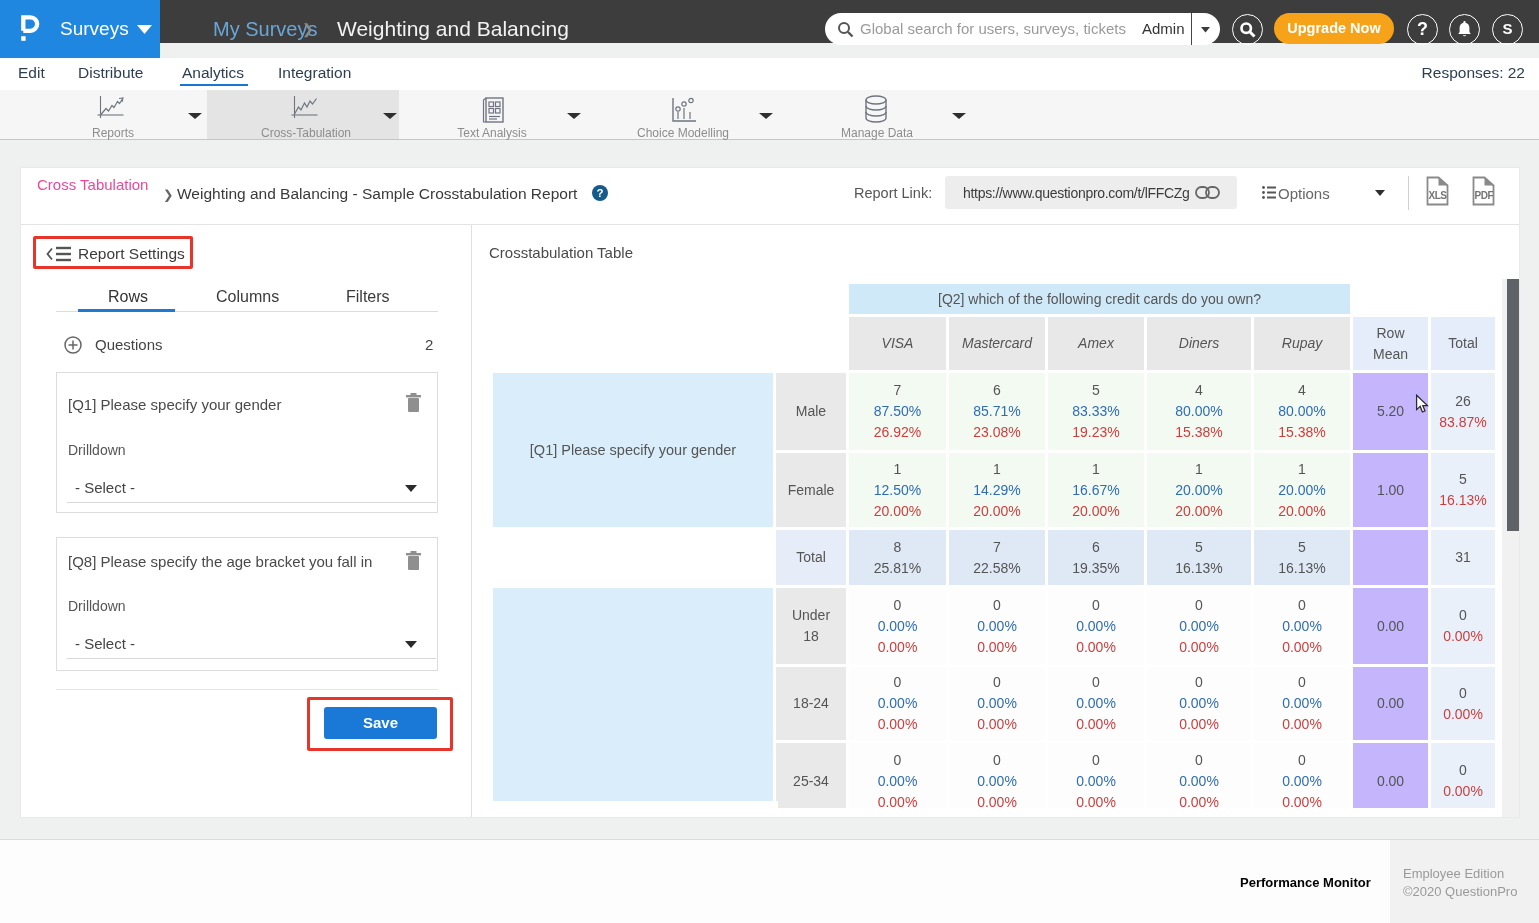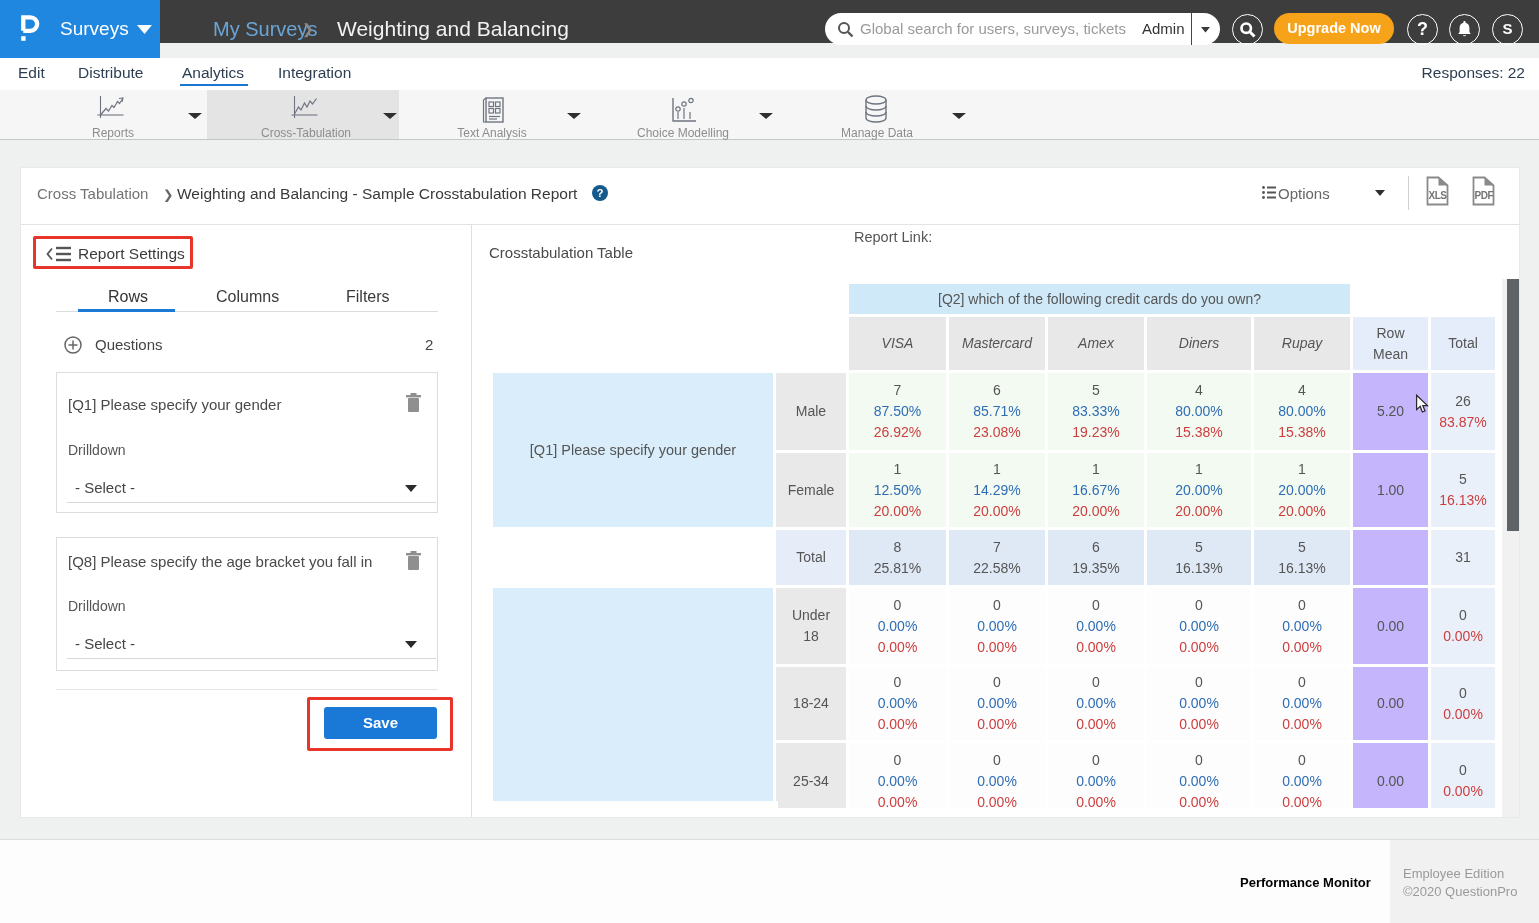--- a/index.html
+++ b/index.html
@@ -176,26 +176,33 @@
       <path d="M2 5 L2 23 A10 4 0 0 0 22 23 L22 5" stroke="#6f7580" stroke-width="1.4" fill="none"></path>
       <path d="M2 11 A10 4 0 0 0 22 11" stroke="#6f7580" stroke-width="1.4" fill="none"></path>
       <path d="M2 17 A10 4 0 0 0 22 17" stroke="#6f7580" stroke-width="1.4" fill="none"></path>
     </svg>
     <div class="tlabel" style="left:832px;width:90px;">Manage Data</div>
     <div class="tcaret" style="left:952px;top:23px;"></div>
   </div>
 
   <div id="card">
     <div id="cardhead">
-      <span class="abs" style="left:16px;top:17px;font-size:15px;color:#737373;">Cross Tabulation</span>
+      <span class="abs" style="left:16px;top:8px;font-size:15px;color:#ec4899;">Cross Tabulation</span>
       <span class="abs" style="left:142px;top:19px;font-size:12.5px;color:#666;">❯</span>
       <span class="abs" style="left:156px;top:17px;font-size:15.5px;color:#3a3a3a;">Weighting and Balancing - Sample Crosstabulation Report</span>
       <div class="abs" style="left:571px;top:17px;width:16px;height:16px;border-radius:50%;background:#155a8a;color:#fff;font-size:11.5px;font-weight:bold;text-align:center;line-height:16px;">?</div>
 
-      <span class="abs" style="left:833px;top:17px;font-size:14.5px;color:#555;margin-top:44px;">Report Link:</span>
+      <span class="abs" style="left:833px;top:17px;font-size:14.5px;color:#555;">Report Link:</span>
+      <div class="abs" style="left:924px;top:8px;width:292px;height:33px;background:#ededed;border-radius:3px;">
+        <span class="abs" style="left:18px;top:9px;font-size:14px;color:#3c3c3c;letter-spacing:-0.3px;">https://www.questionpro.com/t/lFFCZg</span>
+        <svg class="abs" style="left:250px;top:10px" width="25" height="13" viewBox="0 0 25 13">
+          <rect x="1" y="1" width="13" height="11" rx="5.5" stroke="#666" stroke-width="1.8" fill="none"></rect>
+          <rect x="11" y="1" width="13" height="11" rx="5.5" stroke="#666" stroke-width="1.8" fill="none"></rect>
+        </svg>
+      </div>
       <svg class="abs" style="left:1241px;top:18px" width="14" height="13" viewBox="0 0 14 13">
         <circle cx="1.5" cy="1.5" r="1.4" fill="#555"></circle>
           <line x1="5" y1="1.5" x2="14" y2="1.5" stroke="#555" stroke-width="2"></line>
         <circle cx="1.5" cy="6.5" r="1.4" fill="#555"></circle>
           <line x1="5" y1="6.5" x2="14" y2="6.5" stroke="#555" stroke-width="2"></line>
         <circle cx="1.5" cy="11.5" r="1.4" fill="#555"></circle>
           <line x1="5" y1="11.5" x2="14" y2="11.5" stroke="#555" stroke-width="2"></line>
       </svg>
       <span class="abs" style="left:1257px;top:17px;font-size:15px;color:#666;">Options</span>
       <div class="abs" style="left:1354px;top:22px;width:0;height:0;border-left:5.5px solid transparent;border-right:5.5px solid transparent;border-top:6.5px solid #2f2f2f;"></div>

